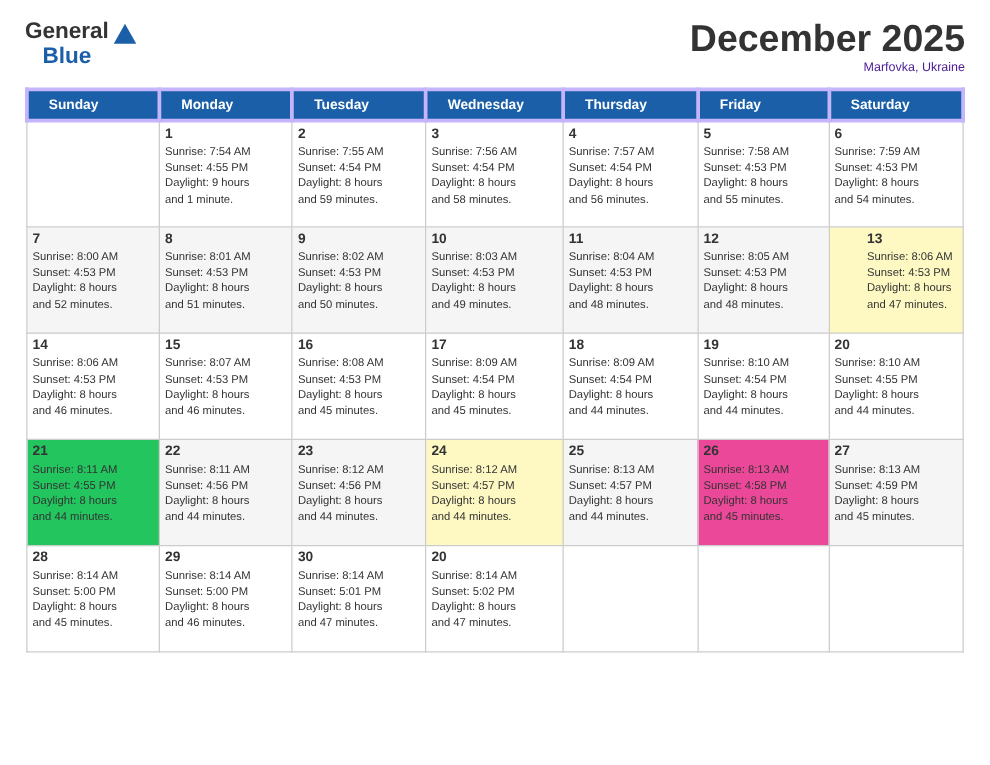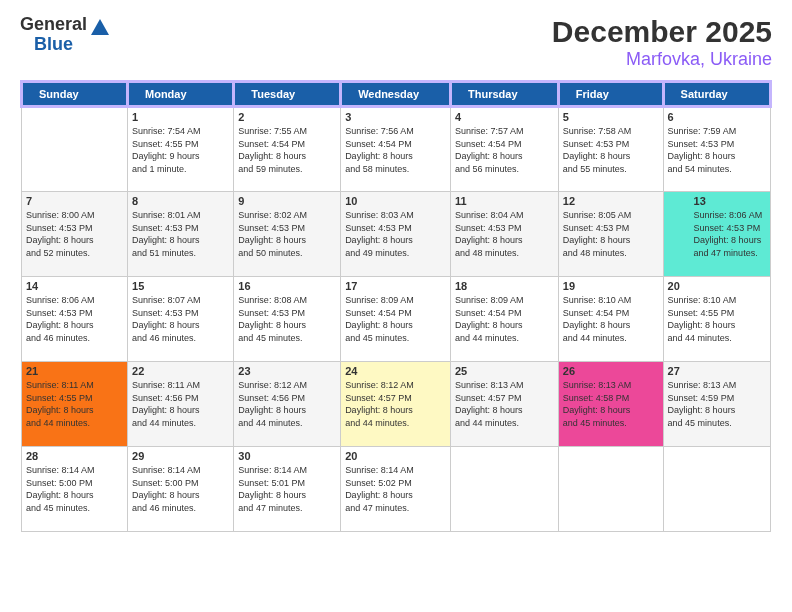--- a/index.html
+++ b/index.html
@@ -43,22 +43,22 @@
     }
     .title-block {
       text-align: right;
     }
     .month-title {
       font-size: 30px;
       font-weight: bold;
       color: #333;
     }
     .subtitle {
-      font-size: 18px;
-      color: #8b5cf6;
+      font-size: 10px;
+      color: #4c1d95;
     }
     .calendar {
       width: 100%;
       border-collapse: collapse;
       font-size: 10px;
     }
     .calendar th {
       background: #1a5fa8;
       color: #fff;
       padding: 5px 16px;
@@ -175,21 +175,21 @@
             <div class="day-info">Sunrise: 8:03 AM<br>Sunset: 4:53 PM<br>Daylight: 8 hours<br>and 49 minutes.</div>
           </td>
           <td style="background: rgb(245, 245, 245);">
             <span class="day-number">11</span>
             <div class="day-info">Sunrise: 8:04 AM<br>Sunset: 4:53 PM<br>Daylight: 8 hours<br>and 48 minutes.</div>
           </td>
           <td style="background: rgb(245, 245, 245);">
             <span class="day-number">12</span>
             <div class="day-info">Sunrise: 8:05 AM<br>Sunset: 4:53 PM<br>Daylight: 8 hours<br>and 48 minutes.</div>
           </td>
-          <td style="background: #5eead4; padding-left: 30px;">
+          <td style="background: #fef9c3; padding-left: 30px;">
             <span class="day-number">13</span>
             <div class="day-info">Sunrise: 8:06 AM<br>Sunset: 4:53 PM<br>Daylight: 8 hours<br>and 47 minutes.</div>
           </td>
         </tr>
         <tr>
           <td>
             <span class="day-number">14</span>
             <div class="day-info">Sunrise: 8:06 AM<br>Sunset: 4:53 PM<br>Daylight: 8 hours<br>and 46 minutes.</div>
           </td>
           <td>
@@ -211,21 +211,21 @@
           <td>
             <span class="day-number">19</span>
             <div class="day-info">Sunrise: 8:10 AM<br>Sunset: 4:54 PM<br>Daylight: 8 hours<br>and 44 minutes.</div>
           </td>
           <td>
             <span class="day-number">20</span>
             <div class="day-info">Sunrise: 8:10 AM<br>Sunset: 4:55 PM<br>Daylight: 8 hours<br>and 44 minutes.</div>
           </td>
         </tr>
         <tr>
-          <td style="background: #f97316;">
+          <td style="background: #22c55e;">
             <span class="day-number">21</span>
             <div class="day-info">Sunrise: 8:11 AM<br>Sunset: 4:55 PM<br>Daylight: 8 hours<br>and 44 minutes.</div>
           </td>
           <td style="background: rgb(245, 245, 245);">
             <span class="day-number">22</span>
             <div class="day-info">Sunrise: 8:11 AM<br>Sunset: 4:56 PM<br>Daylight: 8 hours<br>and 44 minutes.</div>
           </td>
           <td style="background: rgb(245, 245, 245); margin-left: 40px;">
             <span class="day-number">23</span>
             <div class="day-info">Sunrise: 8:12 AM<br>Sunset: 4:56 PM<br>Daylight: 8 hours<br>and 44 minutes.</div>

